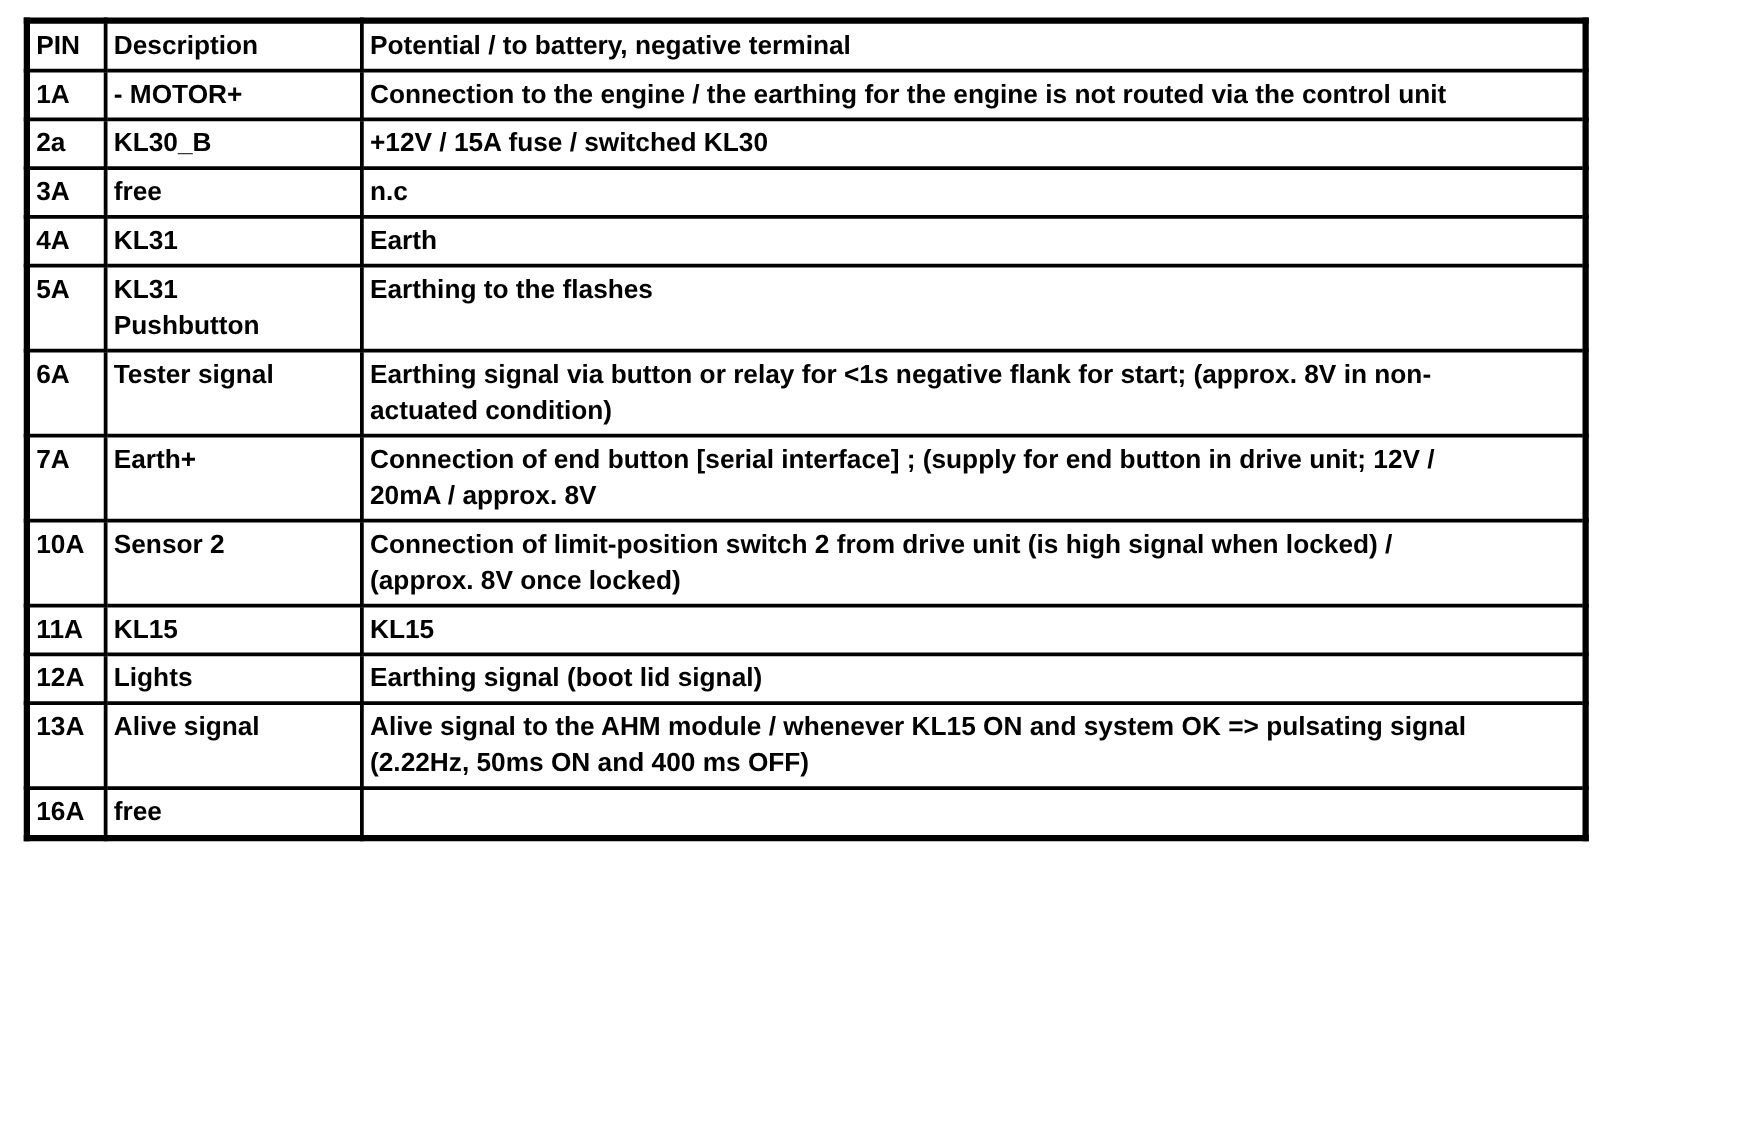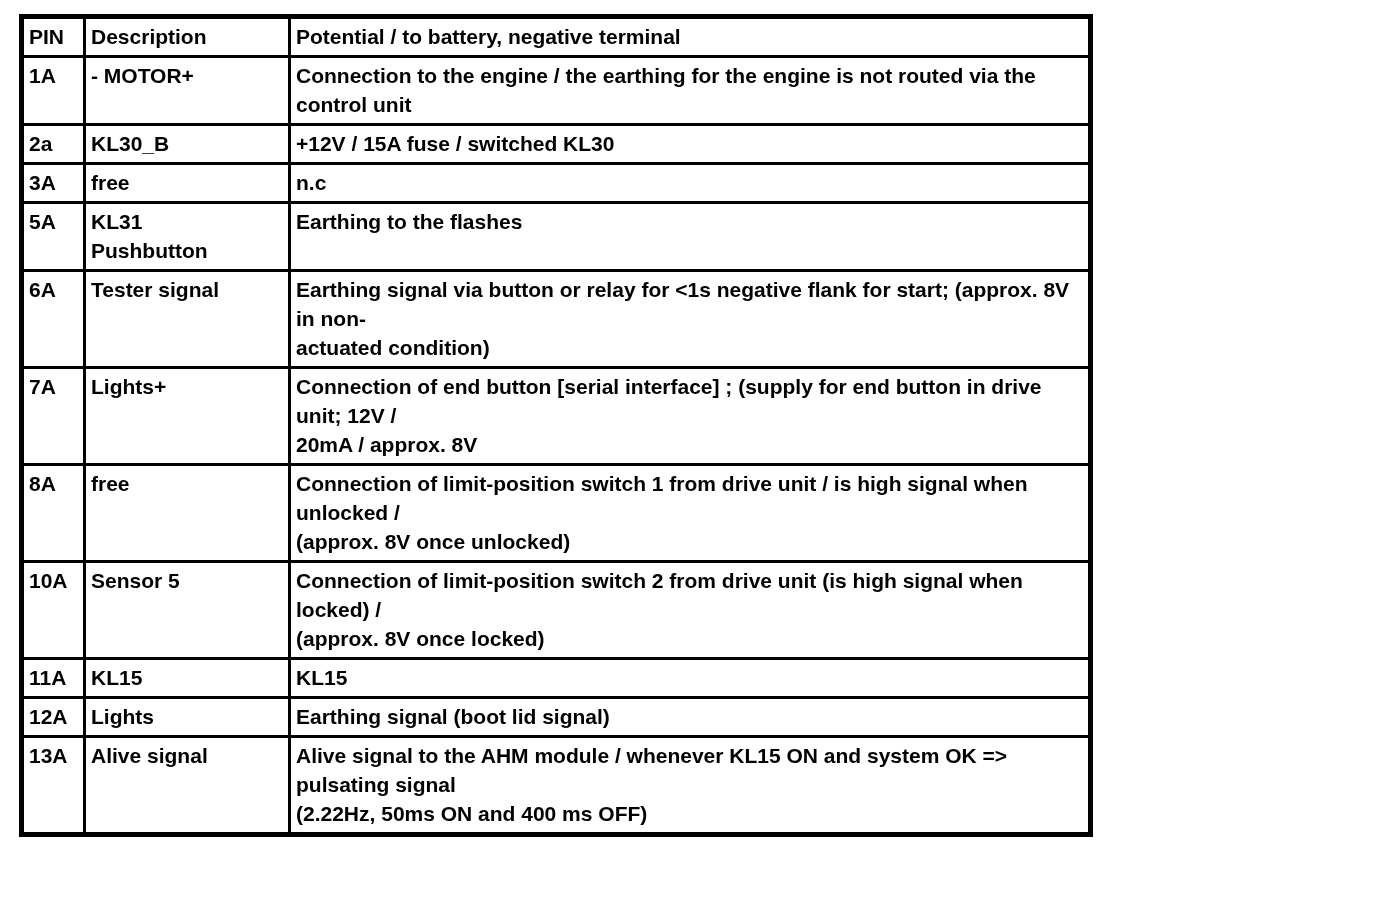--- a/index.html
+++ b/index.html
@@ -14,21 +14,21 @@
     position: relative;
     width: 1392px;
     height: 898px;
     background: #ffffff;
     overflow: hidden;
   }
   table.pin-table {
     position: absolute;
     left: 19px;
     top: 14px;
-    width: 1074px;
+    width: 1252px;
     border-collapse: collapse;
     table-layout: fixed;
     border: 5px solid #000000;
     font-size: 21px;
     line-height: 29px;
     color: #000000;
   }
   table.pin-table col.col-pin  { width: 63px; }
   table.pin-table col.col-desc { width: 205px; }
   table.pin-table col.col-pot  { width: auto; }
@@ -78,60 +78,64 @@
         <td>2a</td>
         <td>KL30_B</td>
         <td>+12V / 15A fuse / switched KL30</td>
       </tr>
       <tr>
         <td>3A</td>
         <td>free</td>
         <td>n.c</td>
       </tr>
       <tr>
+        <td>4A</td>
+        <td>KL31</td>
+        <td>Earth</td>
+      </tr>
+      <tr>
         <td>5A</td>
         <td>KL31
 Pushbutton</td>
         <td>Earthing to the flashes</td>
       </tr>
       <tr>
         <td>6A</td>
         <td>Tester signal</td>
         <td>Earthing signal via button or relay for &lt;1s negative flank for start; (approx. 8V in non-
 actuated condition)</td>
       </tr>
       <tr>
         <td>7A</td>
-        <td>Lights+</td>
+        <td>Earth+</td>
         <td>Connection of end button [serial interface] ; (supply for end button in drive unit; 12V /
 20mA / approx. 8V</td>
       </tr>
       <tr>
-        <td>8A</td>
-        <td>free</td>
-        <td>Connection of limit-position switch 1 from drive unit / is high signal when unlocked /
-(approx. 8V once unlocked)</td>
-      </tr>
-      <tr>
         <td>10A</td>
-        <td>Sensor 5</td>
+        <td>Sensor 2</td>
         <td>Connection of limit-position switch 2 from drive unit (is high signal when locked) /
 (approx. 8V once locked)</td>
       </tr>
       <tr>
         <td>11A</td>
         <td>KL15</td>
         <td>KL15</td>
       </tr>
       <tr>
         <td>12A</td>
         <td>Lights</td>
         <td>Earthing signal (boot lid signal)</td>
       </tr>
       <tr>
         <td>13A</td>
         <td>Alive signal</td>
         <td>Alive signal to the AHM module / whenever KL15 ON and system OK =&gt; pulsating signal
 (2.22Hz, 50ms ON and 400 ms OFF)</td>
       </tr>
+      <tr>
+        <td>16A</td>
+        <td>free</td>
+        <td></td>
+      </tr>
     </tbody>
   </table>
 </div>
 
 </body></html>

